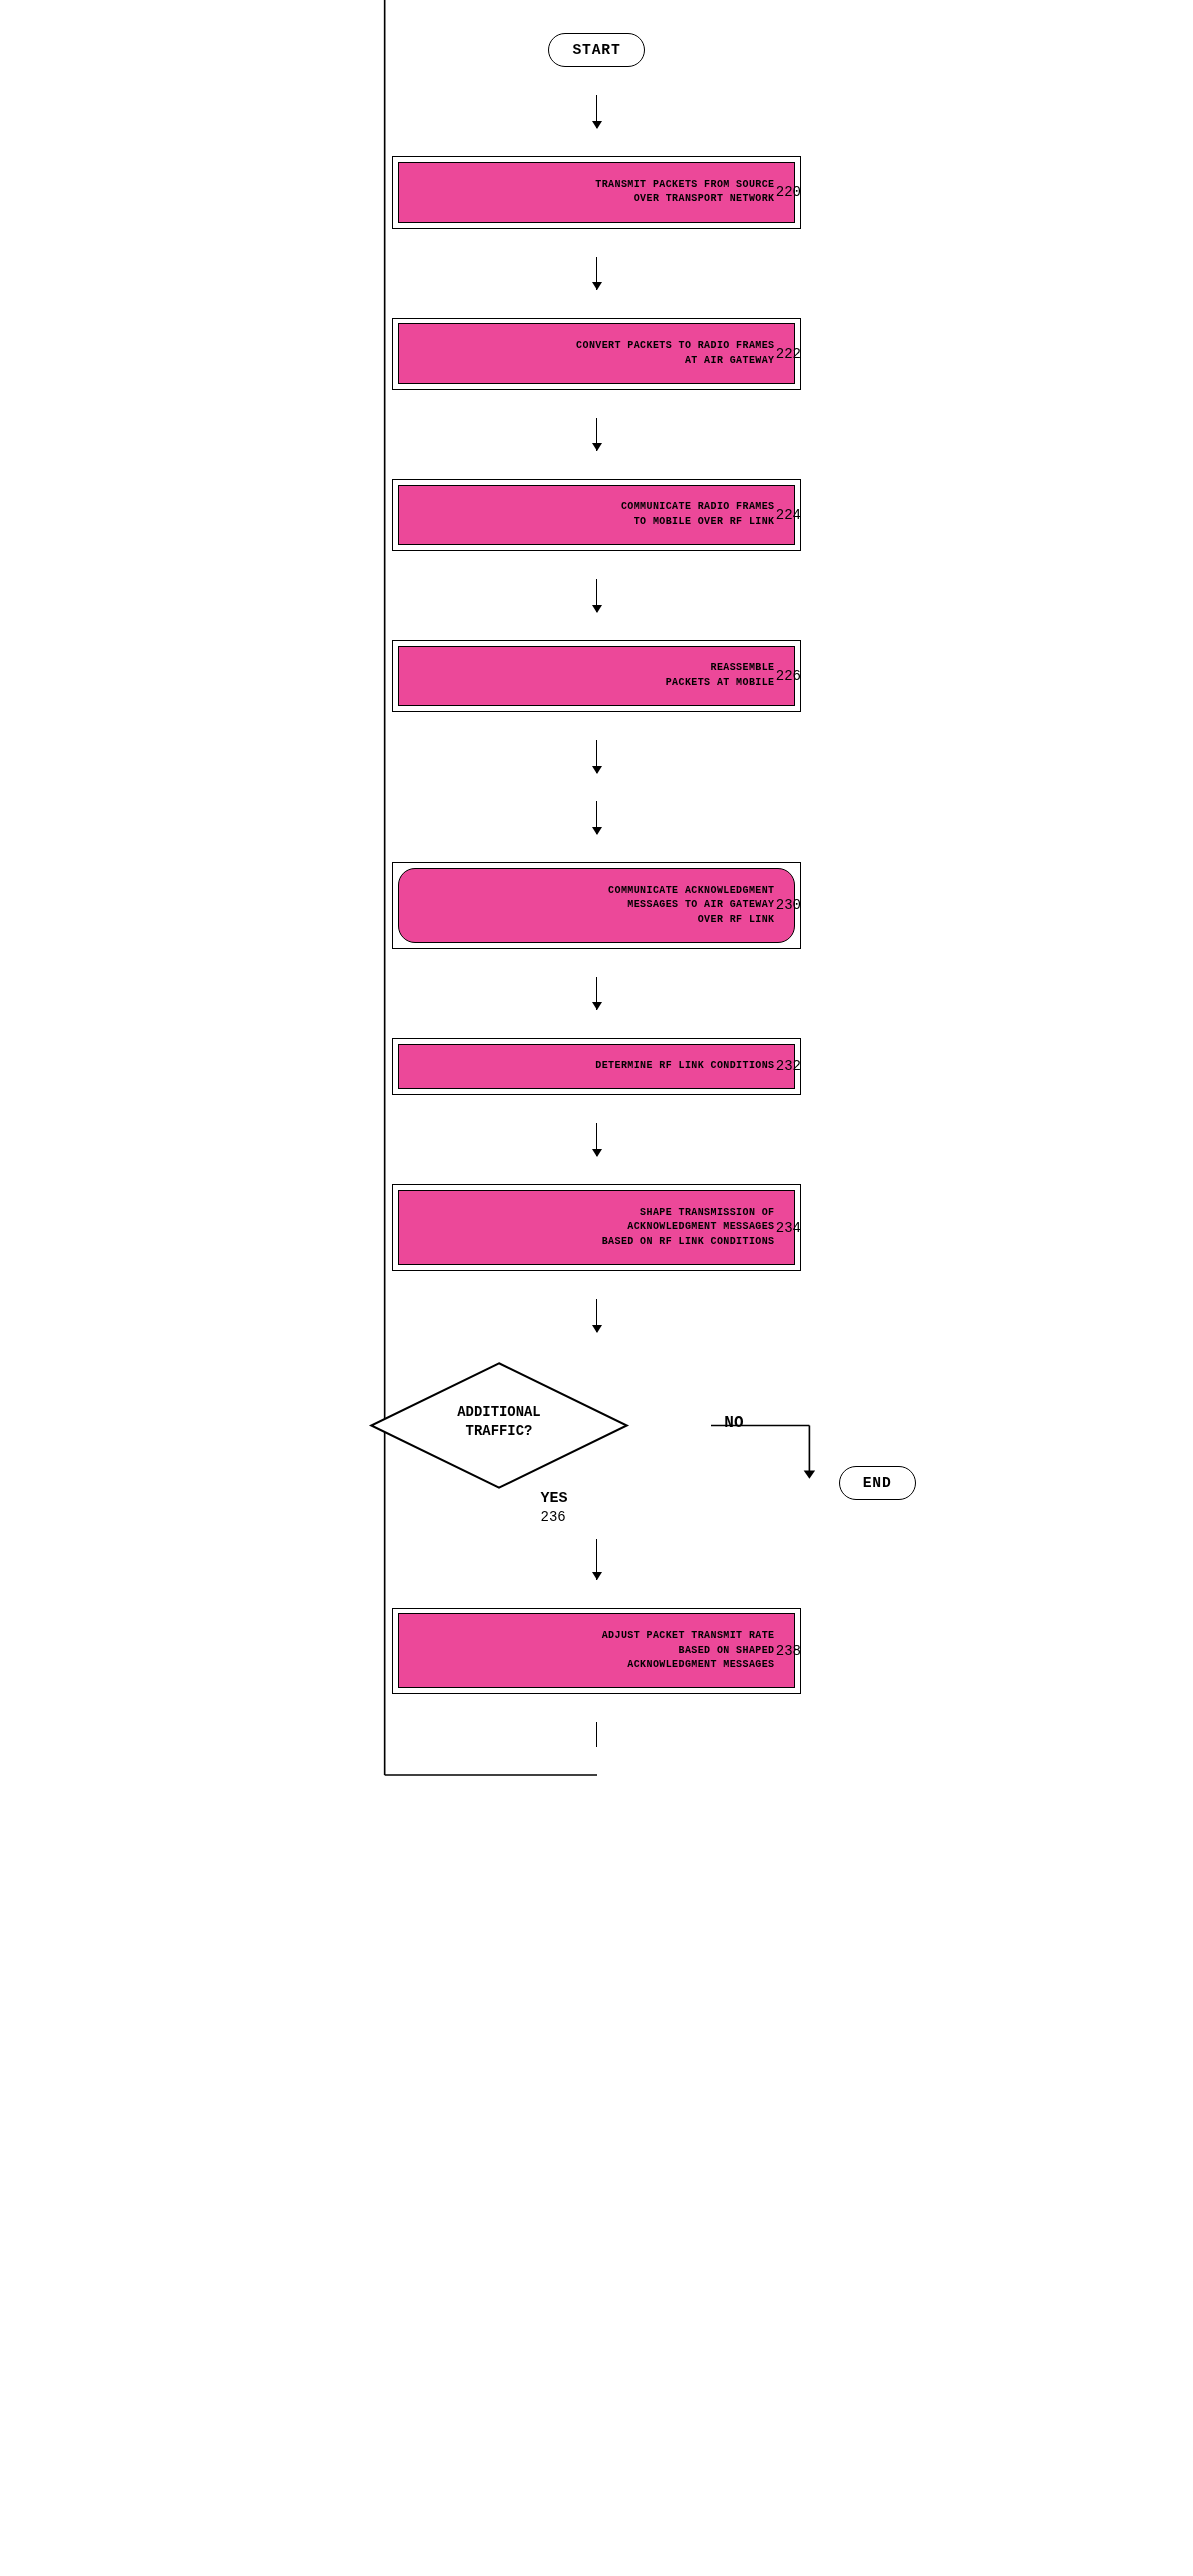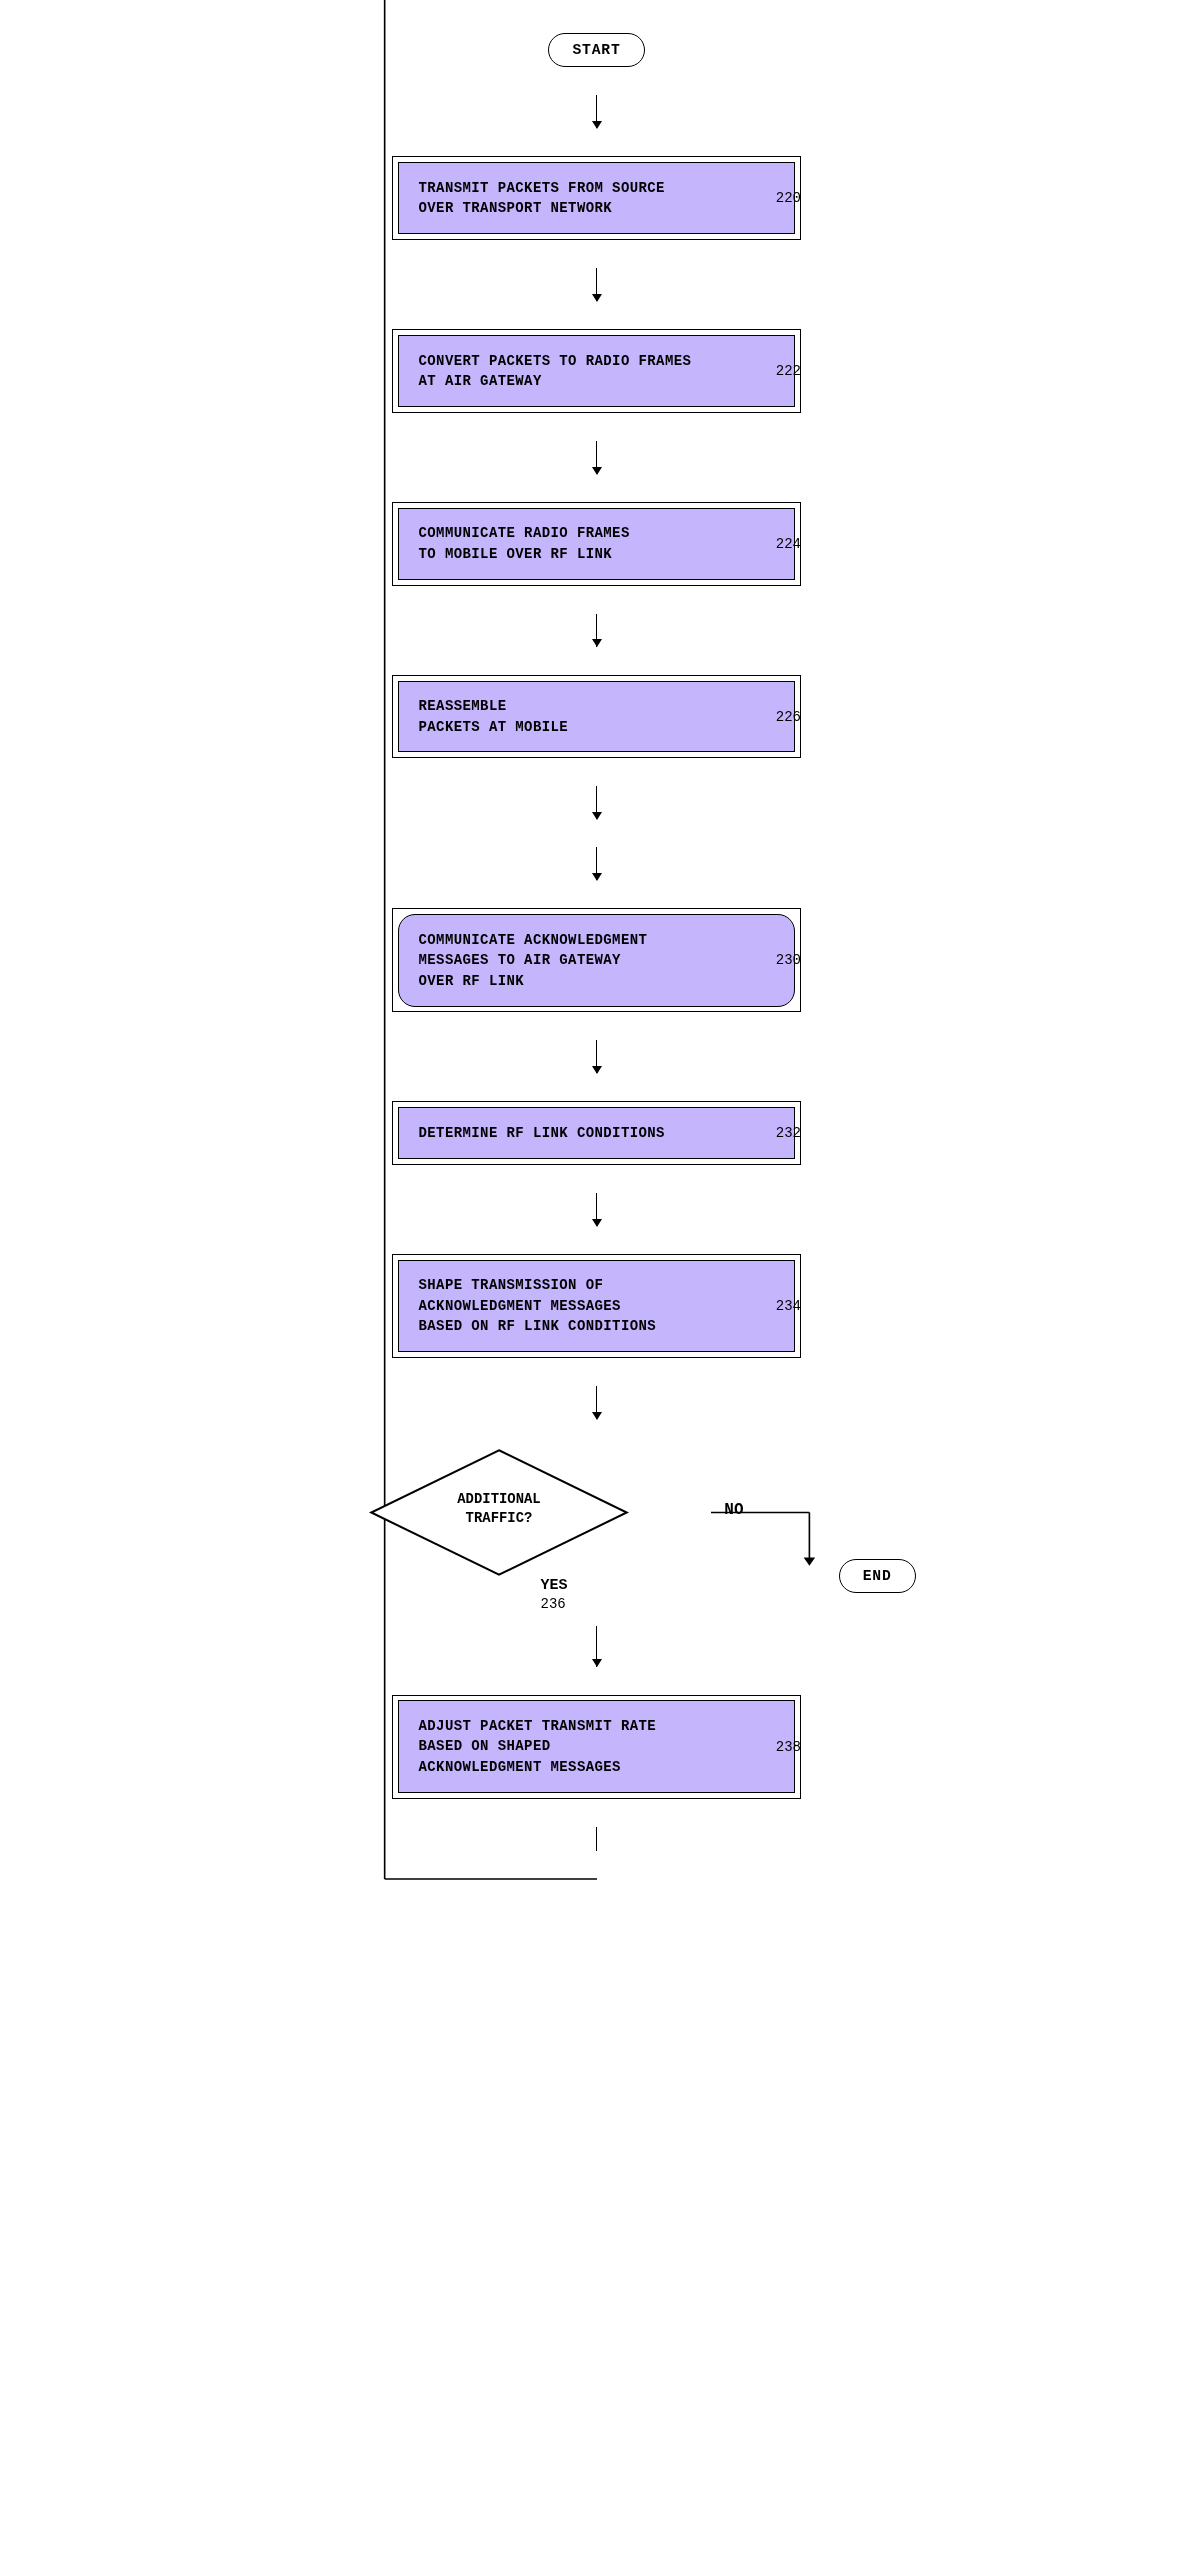--- a/index.html
+++ b/index.html
@@ -25,25 +25,25 @@
       padding: 8.2px 23px;
       font-size: 14.7px;
       font-weight: bold;
       letter-spacing: 0.8px;
       background: #fff;
       text-align: center;
     }
     .process-box {
       border: 1.6px solid #000;
       padding: 14.7px 19.6px;
-      font-size: 14px;
+      font-size: 10px;
       font-weight: bold;
       letter-spacing: 0.4px;
-      background: #c4b5fd;
-      text-align: left;
+      background: #ec4899;
+      text-align: right;
       width: 376px;
       line-height: 1.45;
       position: relative;
     }
     .outer-box {
       border: 1.6px solid #000;
       padding: 4.9px;
       width: 409px;
       background: #fff;
     }
@@ -203,21 +203,21 @@
 
     <svg width="164" height="115" style="position:absolute; right:-49px; top:8.2px; overflow:visible;" viewBox="0 0 200 140">
 
       <line x1="0" y1="70" x2="120" y2="70" stroke="black" stroke-width="2"></line>
 
       <line x1="120" y1="70" x2="120" y2="130" stroke="black" stroke-width="2"></line>
 
       <polygon points="113,125 127,125 120,135" fill="black"></polygon>
     </svg>
 
-    <div style="position:absolute; right:-90px; top:112px;">
+    <div style="position:absolute; right:-90px; top:106px;">
       <div class="end-terminal">
         <span>END</span>
       </div>
     </div>
 
   </div>
 
   <div style="height:41px; width:1.6px; background:#000; position:relative; margin-top:19.6px;">
     <div style="position:absolute; bottom:-0.8px; left:50%; transform:translateX(-50%); width:0; height:0; border-left:5.7px solid transparent; border-right:5.7px solid transparent; border-top:8.2px solid #000;"></div>
   </div>

